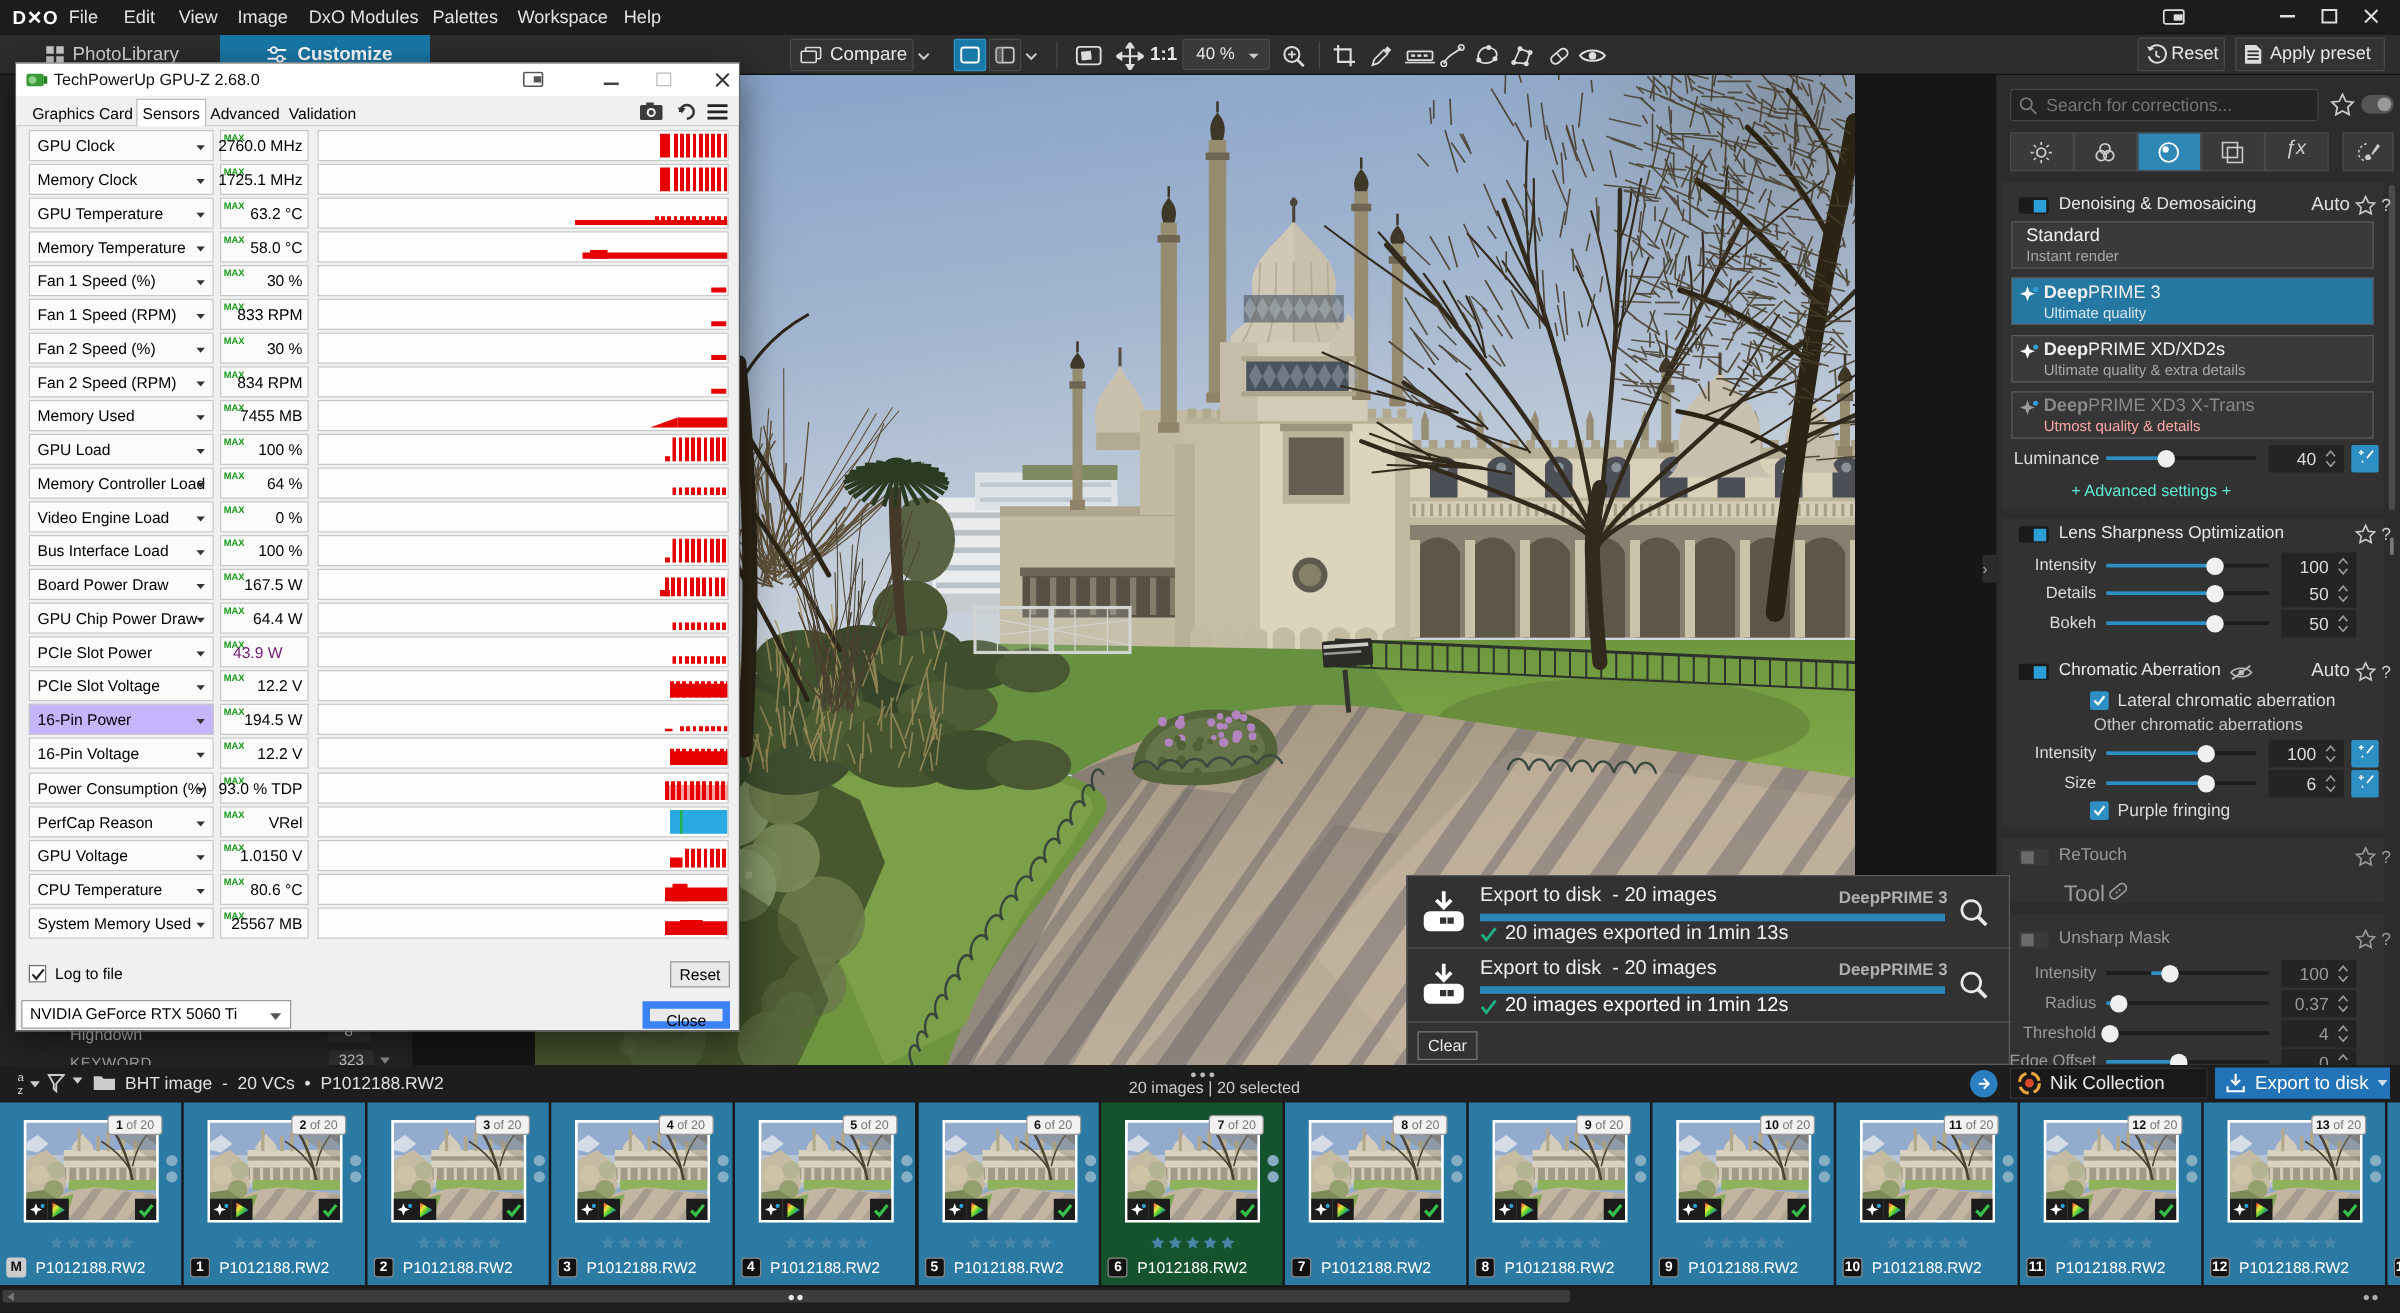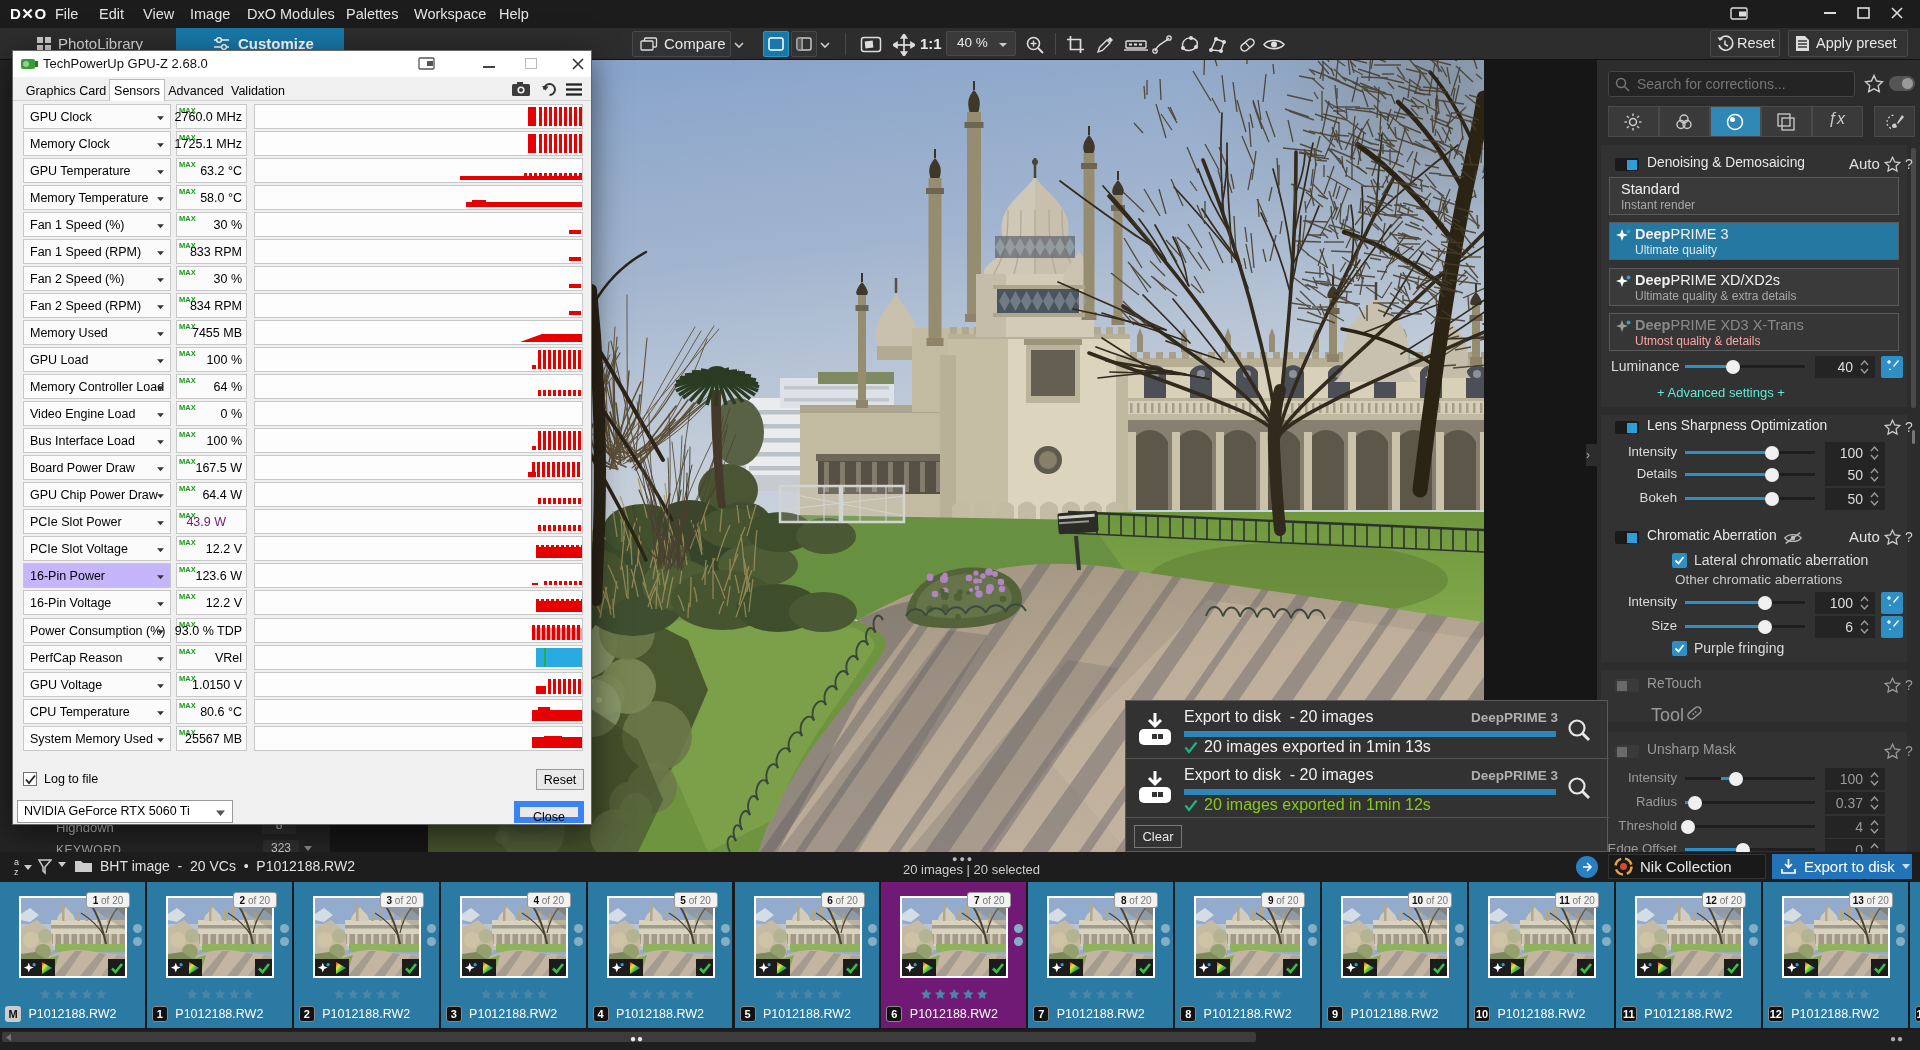--- a/index.html
+++ b/index.html
@@ -1852,21 +1852,21 @@
       <div class="abs" style="left:281px;bottom:2px;width:46px;height:13px;background:repeating-linear-gradient(90deg,#e60000 0 3px,transparent 3px 5px)"></div>
     </div>
 <div class="abs" style="left:10px;top:512.4px;width:148px;height:25px;background:#c4b5fd;border:1px solid #c8c8c8;">
       <div class="abs" style="left:6px;top:5px;font-size:12.5px;color:#000;white-space:nowrap">16-Pin Power</div>
       <svg class="abs" style="right:5px;top:10px" width="9" height="6" viewBox="0 0 11 8">
         <path d="M1 1.5 L5.5 7 L10 1.5 Z" fill="#333"></path>
       </svg>
     </div>
 <div class="abs" style="left:163px;top:512.4px;width:71px;height:25px;background:#fbfbfb;border:1px solid #c8c8c8;">
       <div class="abs" style="left:2px;top:1px;font-size:7.5px;font-weight:bold;color:#1a9a1a">MAX</div>
-      <div class="abs" style="right:4px;top:5px;font-size:12.5px;color:#000;white-space:nowrap">123.6 W</div>
+      <div class="abs" style="right:4px;top:5px;font-size:12.5px;color:#000;white-space:nowrap">194.5 W</div>
     </div>
 <div class="abs" style="left:241px;top:512.4px;width:329px;height:25px;background:#fdfdfd;border:1px solid #c8c8c8;overflow:hidden">
       <div class="abs" style="left:277px;bottom:2px;width:6px;height:2px;background:#e60000"></div>
       <div class="abs" style="left:289px;bottom:2px;width:38px;height:4px;background:repeating-linear-gradient(90deg,#e60000 0 3px,transparent 3px 5px)"></div>
     </div>
 <div class="abs" style="left:10px;top:539.4px;width:148px;height:25px;background:#fbfbfb;border:1px solid #c8c8c8;">
       <div class="abs" style="left:6px;top:5px;font-size:12.5px;color:#000;white-space:nowrap">16-Pin Voltage</div>
       <svg class="abs" style="right:5px;top:10px" width="9" height="6" viewBox="0 0 11 8">
         <path d="M1 1.5 L5.5 7 L10 1.5 Z" fill="#333"></path>
       </svg>
@@ -2459,21 +2459,21 @@
 <svg class="abs" style="left:38px;top:106px" width="72" height="13" viewBox="0 0 70 13">
         <path d="M10 1.5 L12.6 7 L18.5 7.7 L14.2 11.8 L15.3 17.7 L10 14.8 L4.7 17.7 L5.8 11.8 L1.5 7.7 L7.4 7 Z" fill="#4a86a8" transform="translate(0,0) scale(0.62)"></path>
         <path d="M10 1.5 L12.6 7 L18.5 7.7 L14.2 11.8 L15.3 17.7 L10 14.8 L4.7 17.7 L5.8 11.8 L1.5 7.7 L7.4 7 Z" fill="#4a86a8" transform="translate(14,0) scale(0.62)"></path>
         <path d="M10 1.5 L12.6 7 L18.5 7.7 L14.2 11.8 L15.3 17.7 L10 14.8 L4.7 17.7 L5.8 11.8 L1.5 7.7 L7.4 7 Z" fill="#4a86a8" transform="translate(28,0) scale(0.62)"></path>
         <path d="M10 1.5 L12.6 7 L18.5 7.7 L14.2 11.8 L15.3 17.7 L10 14.8 L4.7 17.7 L5.8 11.8 L1.5 7.7 L7.4 7 Z" fill="#4a86a8" transform="translate(42,0) scale(0.62)"></path>
         <path d="M10 1.5 L12.6 7 L18.5 7.7 L14.2 11.8 L15.3 17.7 L10 14.8 L4.7 17.7 L5.8 11.8 L1.5 7.7 L7.4 7 Z" fill="#4a86a8" transform="translate(56,0) scale(0.62)"></path>
       </svg>
 <div class="abs" style="left:0;top:125px;width:100%;text-align:center;font-size:12.5px;color:#fff">P1012188.RW2</div>
 <div class="abs" style="left:5px;top:124px;width:16px;height:16px;background:#111;border:1px solid #888;border-radius:3px;color:#fff;font-weight:bold;font-size:11px;text-align:center;line-height:14px">5</div>
 </div>
-<div class="abs" style="left:881.4px;top:0;width:144.9px;height:146px;background:#701a75;overflow:hidden">
+<div class="abs" style="left:881.4px;top:0;width:144.9px;height:146px;background:#14532d;overflow:hidden">
 <div class="abs" style="left:19px;top:14px;width:108px;height:82px;background:#fff"></div>
 <svg class="abs" style="left:21px;top:16px" width="104" height="78" viewBox="0 0 104 78">
         <use href="#thumbpic"></use>
       </svg>
 <div class="abs" style="left:86px;top:10px;width:44px;height:16px;background:#f2f2f2;border:1px solid #999;border-radius:3px;font-size:10px;line-height:15px;text-align:center;color:#777"><b style="color:#111">7</b> of 20</div>
 <div class="abs" style="left:21px;top:77px;width:17px;height:17px;background:#1c1c1c"></div>
 <svg class="abs" style="left:23px;top:79px" width="14" height="14" viewBox="0 0 17 17">
         <path d="M7 2 L8.6 6.4 L13 8 L8.6 9.6 L7 14 L5.4 9.6 L1 8 L5.4 6.4 Z" fill="#fff"></path>
         <circle cx="13.5" cy="4.5" r="2" fill="#2da0d8"></circle>
       </svg>
@@ -2734,19 +2734,19 @@
         <rect x="20" y="23" width="5" height="5" fill="#323232"></rect>
       </svg>
     </div>
 <div class="abs" style="left:58px;top:65px;font-size:16px;color:#f0f0f0">Export to disk &nbsp;- 20 images</div>
 <div class="abs" style="left:345px;top:67px;font-size:13.5px;font-weight:bold;color:#b0b0b0">DeepPRIME 3</div>
 <div class="abs" style="left:58px;top:88px;width:372px;height:6px;background:#245a78"></div>
 <div class="abs" style="left:58px;top:88px;width:372px;height:6px;background:#2d8fc4;opacity:0.85"></div>
 <svg class="abs" style="left:58px;top:98px" width="14" height="13" viewBox="0 0 14 13">
       <path d="M1.5 6.5 L5 11 L12.5 1.5" fill="none" stroke="#1fb487" stroke-width="2.2"></path>
     </svg>
-<div class="abs" style="left:78px;top:95px;font-size:16px;color:#84cc16">20 images exported in 1min 12s</div>
+<div class="abs" style="left:78px;top:95px;font-size:16px;color:#ffffff">20 images exported in 1min 12s</div>
 <svg class="abs" style="left:440px;top:74px" width="26" height="26" viewBox="0 0 26 26">
       <circle cx="11" cy="11" r="7.5" fill="none" stroke="#e8e8e8" stroke-width="2.2"></circle>
       <line x1="16.5" y1="16.5" x2="23" y2="23" stroke="#e8e8e8" stroke-width="3"></line>
     </svg>
 <div class="abs" style="left:0;top:116px;width:483px;height:1px;background:#555"></div>
 <div class="abs" style="left:8px;top:124px;width:48px;height:23px;border:1px solid #777;font-size:13px;color:#e8e8e8;text-align:center;line-height:22px">Clear</div>
 </div>
 </body></html>

